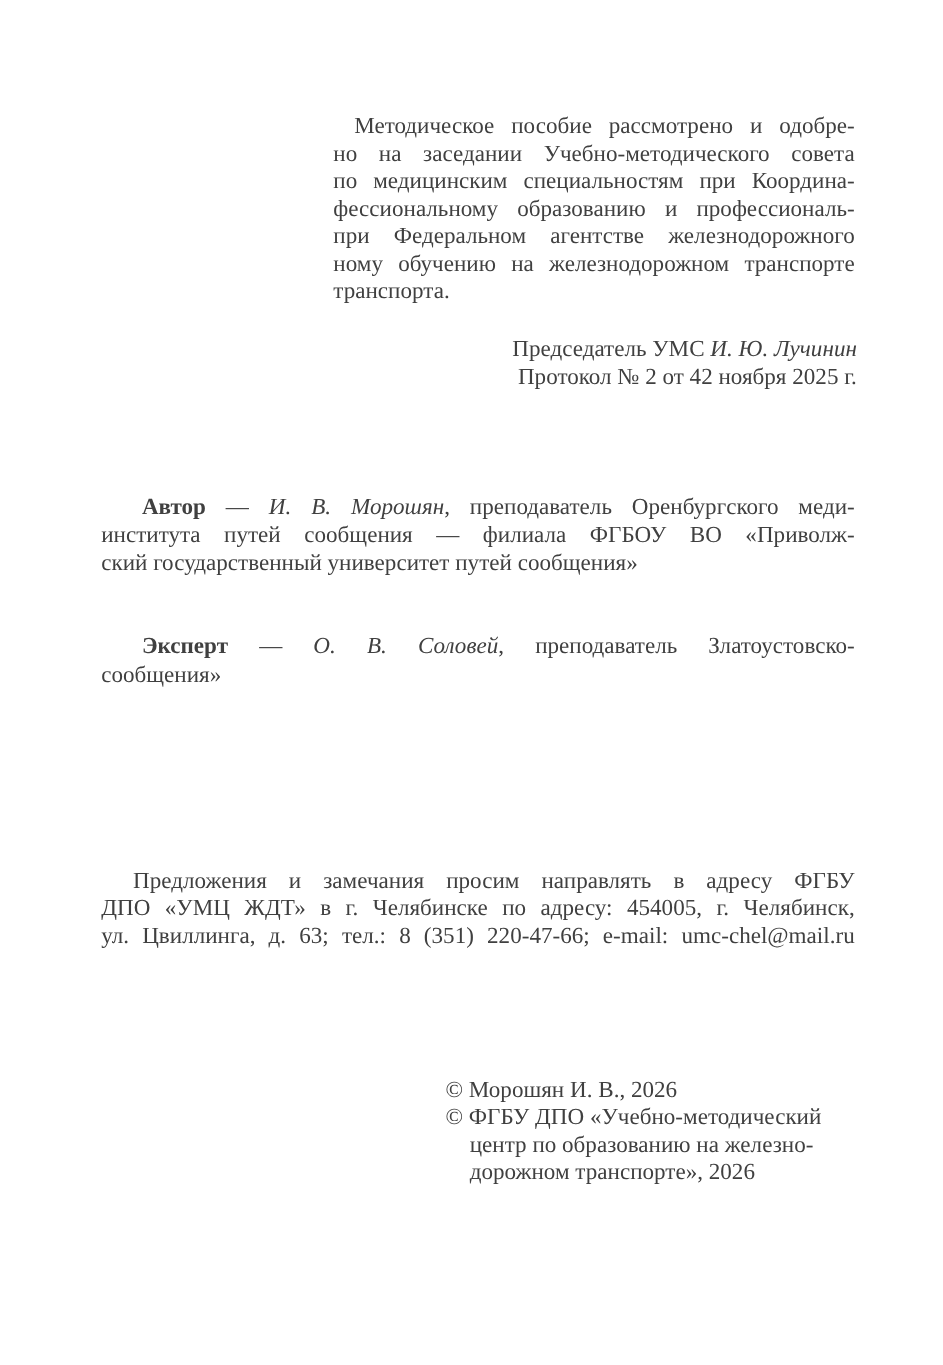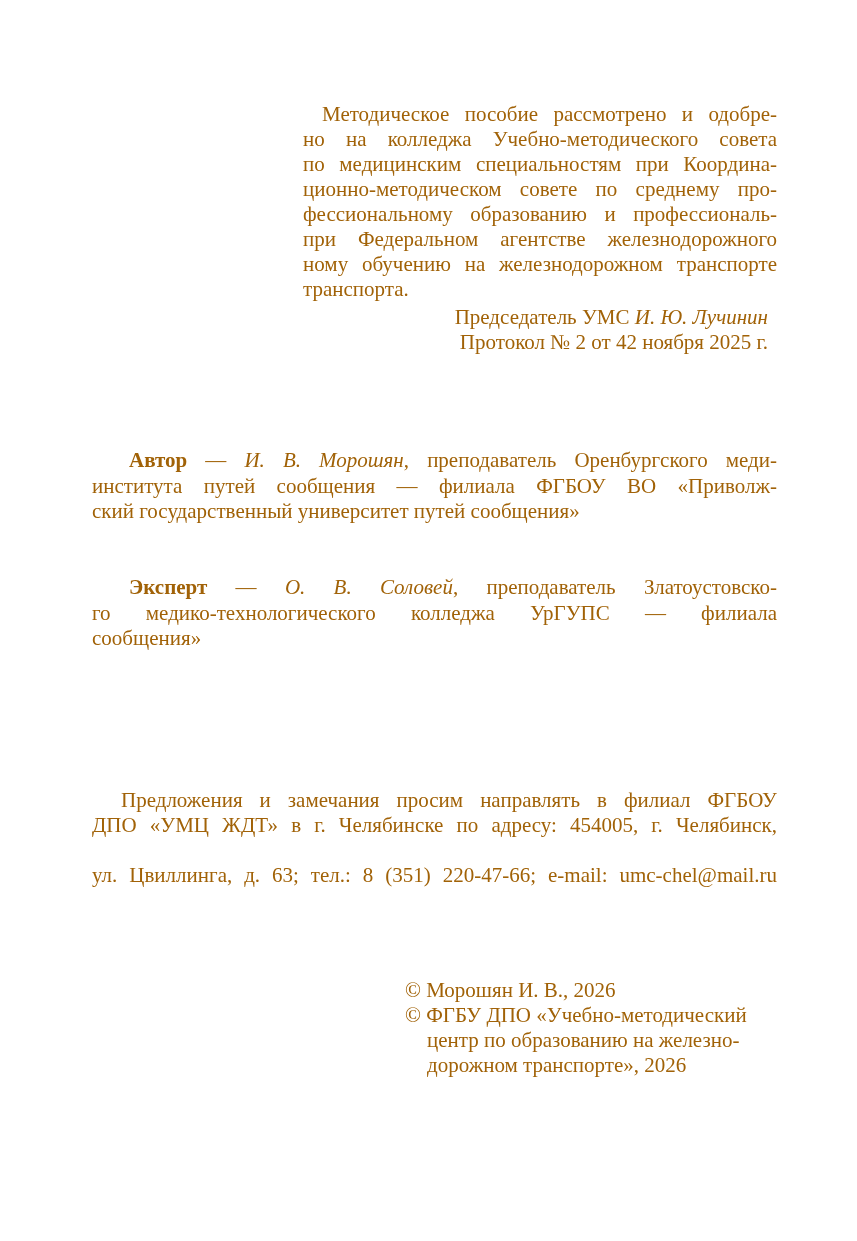--- a/index.html
+++ b/index.html
@@ -5,57 +5,56 @@
   html, body {
     margin: 0;
     padding: 0;
     background: #ffffff;
   }
   .page {
     position: relative;
     width: 783px;
     height: 1241px;
     background: #ffffff;
-    color: #a16207;
+    color: #404040;
     font-family: "Liberation Serif", "DejaVu Serif", serif;
     font-size: 21px;
     overflow: hidden;
   }
   .block {
     position: absolute;
   }
   .line {
     text-align: justify;
     text-align-last: justify;
   }
   
   .jlines .line:last-child {
     text-align-last: left;
   }
   
   .jlines.fill-last .line:last-child {
     text-align-last: justify;
-    margin-top: 25px;
   }
   .plain .line {
     text-align: right;
     text-align-last: left;
   }
 
   
   .approval {
     left: 303px;
     top: 102px;
     width: 474px;
     line-height: 25px;
   }
   .approval .jlines .line:first-child { padding-left: 19px; }
 
   .chairman {
-    left: 368px;
+    left: 379px;
     top: 305px;
     width: 400px;
     line-height: 25px;
   }
   .chairman .line {
     text-align: right;
     text-align-last: right;
   }
 
   .author-block {
@@ -92,23 +91,22 @@
   i { font-style: italic; }
 </style>
 </head>
 <body>
 
 <div class="page">
 
   <div class="block approval">
     <div class="jlines">
         <div class="line">Методическое пособие рассмотрено и одобре-</div>
-        <div class="line">но на колледжа Учебно-методического совета</div>
+        <div class="line">но на заседании Учебно-методического совета</div>
         <div class="line">по медицинским специальностям при Координа-</div>
-        <div class="line">ционно-методическом совете по среднему про-</div>
         <div class="line">фессиональному образованию и профессиональ-</div>
         <div class="line">при Федеральном агентстве железнодорожного</div>
         <div class="line">ному обучению на железнодорожном транспорте</div>
         <div class="line">транспорта.</div>
       </div>
   </div>
 
   <div class="block chairman">
     <div class="line"><span>Председатель УМС</span> <i>И. Ю. Лучинин</i></div>
     <div class="line">Протокол № 2 от 42 ноября 2025 г.</div>
@@ -118,28 +116,27 @@
     <div class="line first-line"><b>Автор</b> <span>—</span> <i>И. В. Морошян</i><span>, преподаватель Оренбургского меди-</span></div>
     <div class="jlines">
         <div class="line">института путей сообщения — филиала ФГБОУ ВО «Приволж-</div>
         <div class="line">ский государственный университет путей сообщения»</div>
       </div>
   </div>
 
   <div class="block expert-block">
     <div class="line first-line"><b>Эксперт</b> <span>—</span> <i>О. В. Соловей</i><span>, преподаватель Златоустовско-</span></div>
     <div class="jlines">
-        <div class="line">го медико-технологического колледжа УрГУПС — филиала</div>
         <div class="line">сообщения»</div>
       </div>
   </div>
 
   <div class="block feedback">
     <div class="jlines fill-last">
-        <div class="line">Предложения и замечания просим направлять в филиал ФГБОУ</div>
+        <div class="line">Предложения и замечания просим направлять в адресу ФГБУ</div>
         <div class="line">ДПО «УМЦ ЖДТ» в г. Челябинске по адресу: 454005, г. Челябинск,</div>
         <div class="line">ул. Цвиллинга, д. 63; тел.: 8 (351) 220-47-66; e-mail: umc-chel@mail.ru</div>
       </div>
   </div>
 
   <div class="block copyright plain">
       <div class="line">© Морошян И. В., 2026</div>
       <div class="line">© ФГБУ ДПО «Учебно-методический</div>
       <div class="line">центр по образованию на железно-</div>
       <div class="line">дорожном транспорте», 2026</div>

